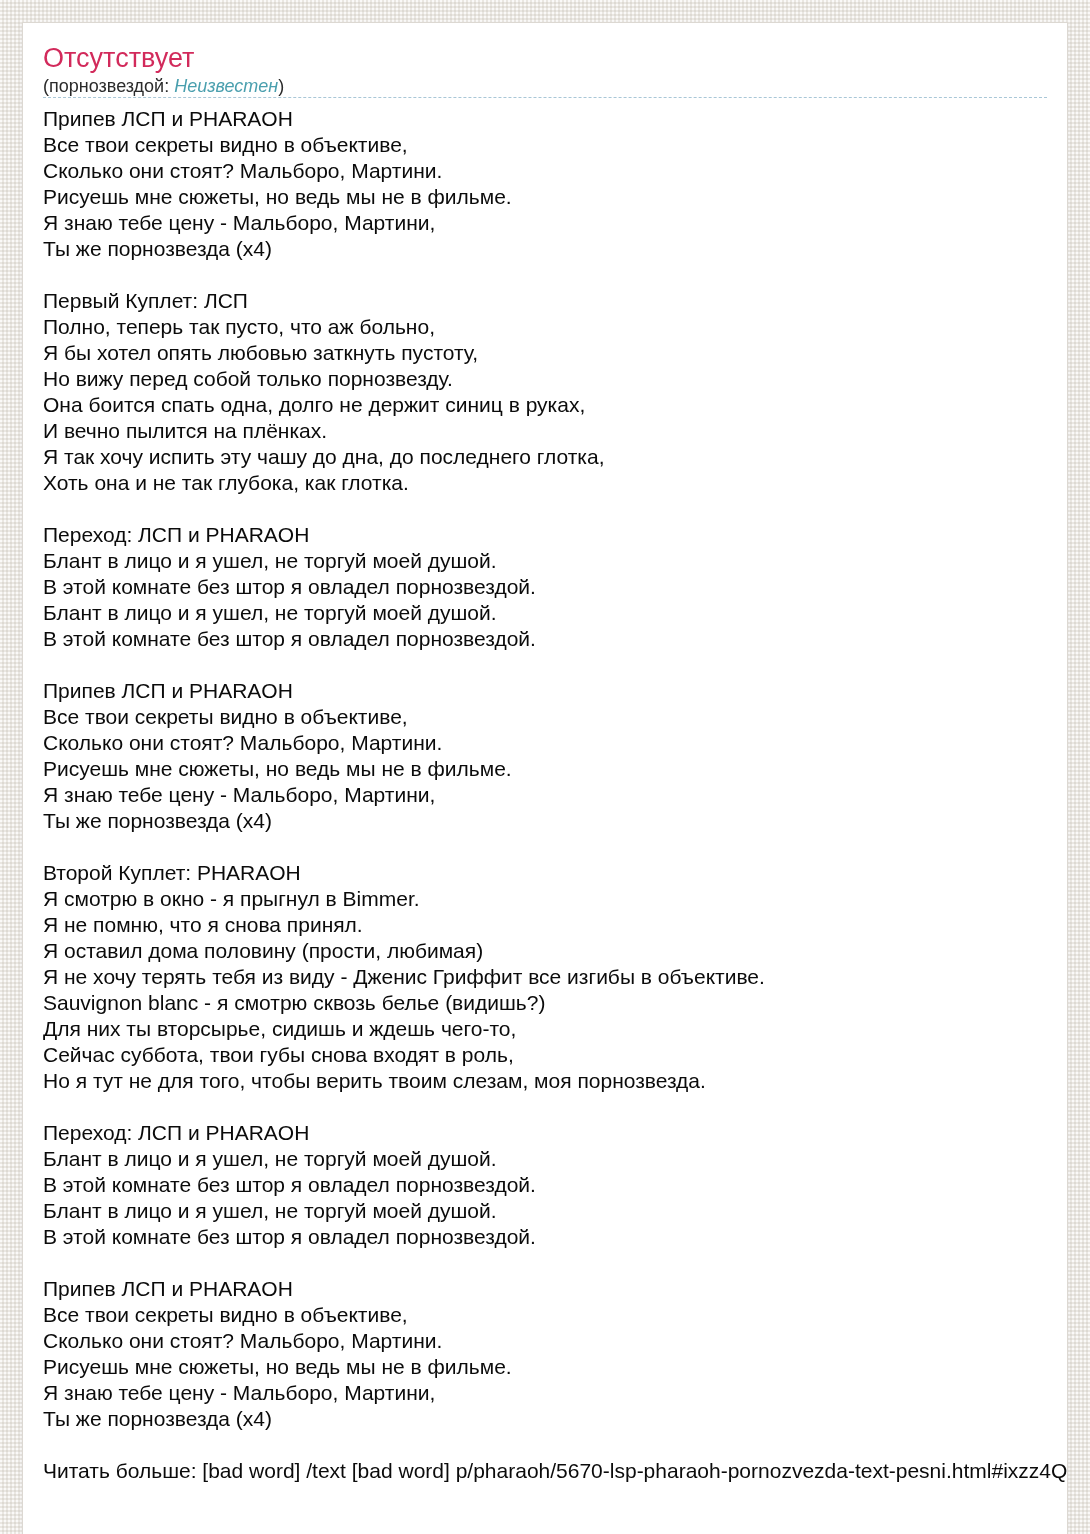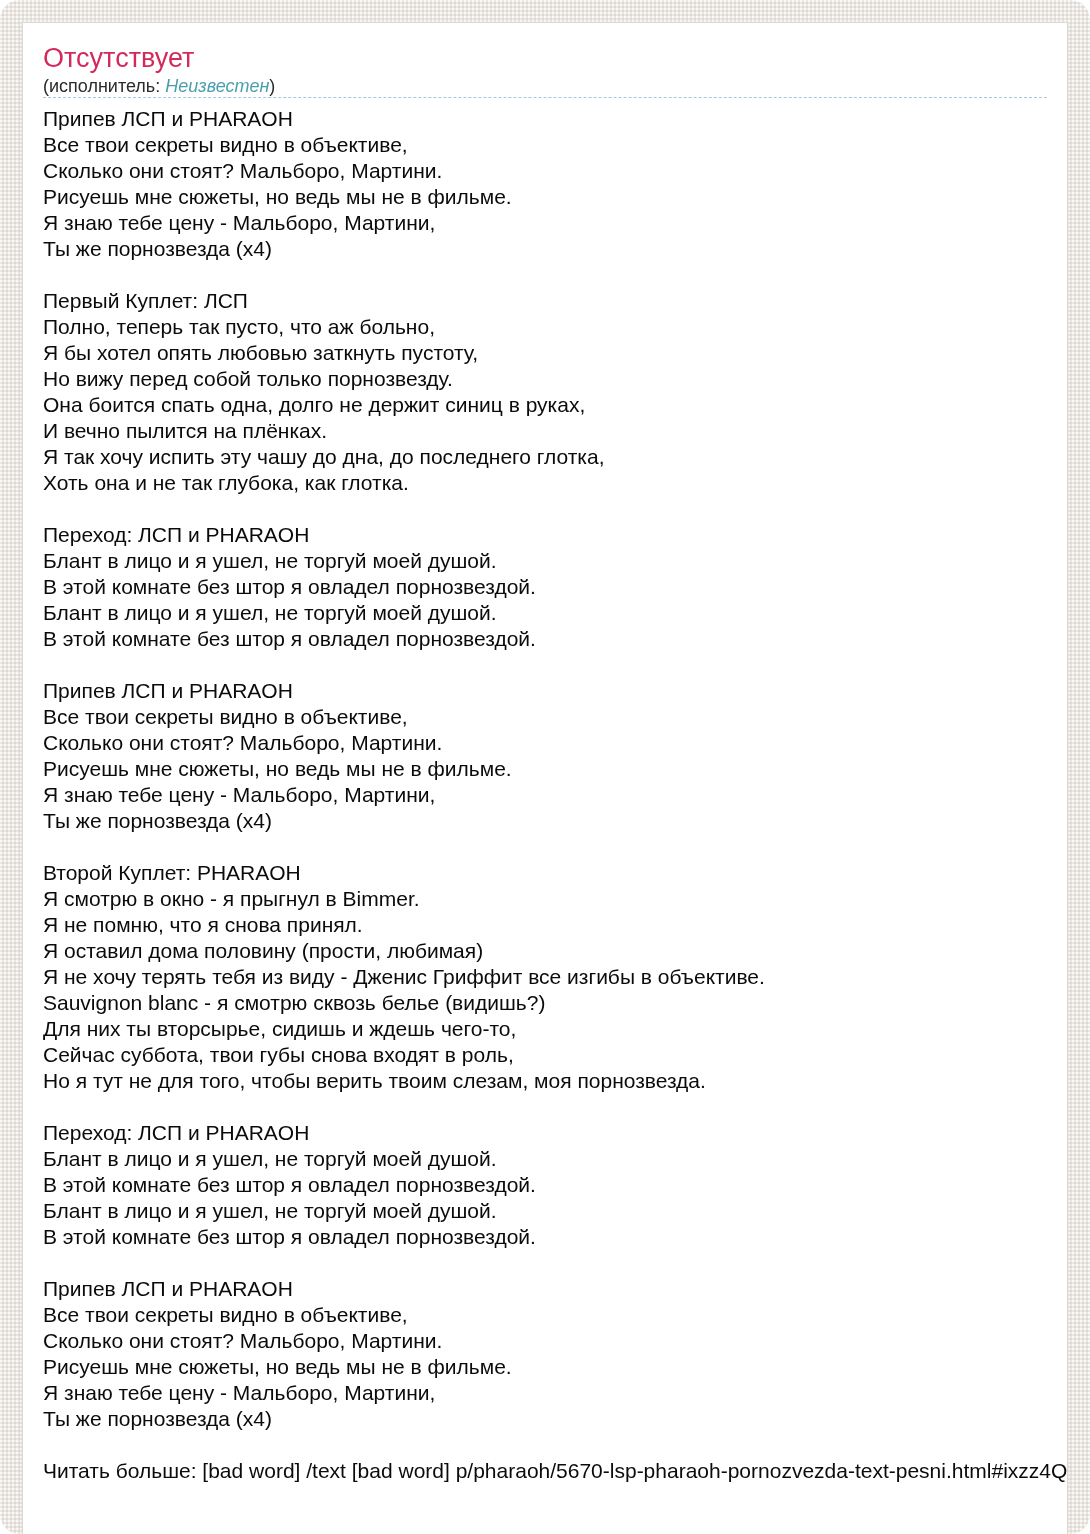--- a/index.html
+++ b/index.html
@@ -12,21 +12,20 @@
     font-family: "Liberation Sans", "DejaVu Sans", sans-serif;
   }
   .page {
     width: 1090px;
     height: 1534px;
     background-color: #eae7e2;
     background-image:
       radial-gradient(circle at 1px 1px, rgba(255,255,255,0.75) 28%, rgba(255,255,255,0) 34%),
       radial-gradient(circle at 3px 3px, rgba(188,182,172,0.28) 22%, rgba(188,182,172,0) 30%);
     background-size: 4px 4px, 4px 4px;
-    border-radius: 20px;
   }
   .card {
     position: absolute;
     left: 22px;
     top: 22px;
     width: 1046px;
     min-height: 1489px;
     background: #ffffff;
     border: 1px solid #dcd8d2;
     box-shadow: 0 1px 3px rgba(0,0,0,0.10);
@@ -71,21 +70,21 @@
   }
 </style>
 </head>
 <body>
 
 <div class="page">
   <div class="card">
 
     <div class="song-header" style="border-bottom-color: rgb(169, 199, 215);">
       <h1 class="song-title" style="color: rgb(210, 42, 91);">Отсутствует</h1>
-      <div class="artist-line"><span>(исполнитель: </span><a class="artist-link" style="color: rgb(74, 159, 174);">Неизвестен</a><span>)</span></div>
+      <div class="artist-line"><span>(порнозвездой: </span><a class="artist-link" style="color: rgb(74, 159, 174);">Неизвестен</a><span>)</span></div>
     </div>
 
     <div class="lyrics">
       <p class="stanza">Припев ЛСП и PHARAOH
 Все твои секреты видно в объективе,
 Сколько они стоят? Мальборо, Мартини.
 Рисуешь мне сюжеты, но ведь мы не в фильме.
 Я знаю тебе цену - Мальборо, Мартини,
 Ты же порнозвезда (х4)</p>
       <p class="stanza">Первый Куплет: ЛСП

